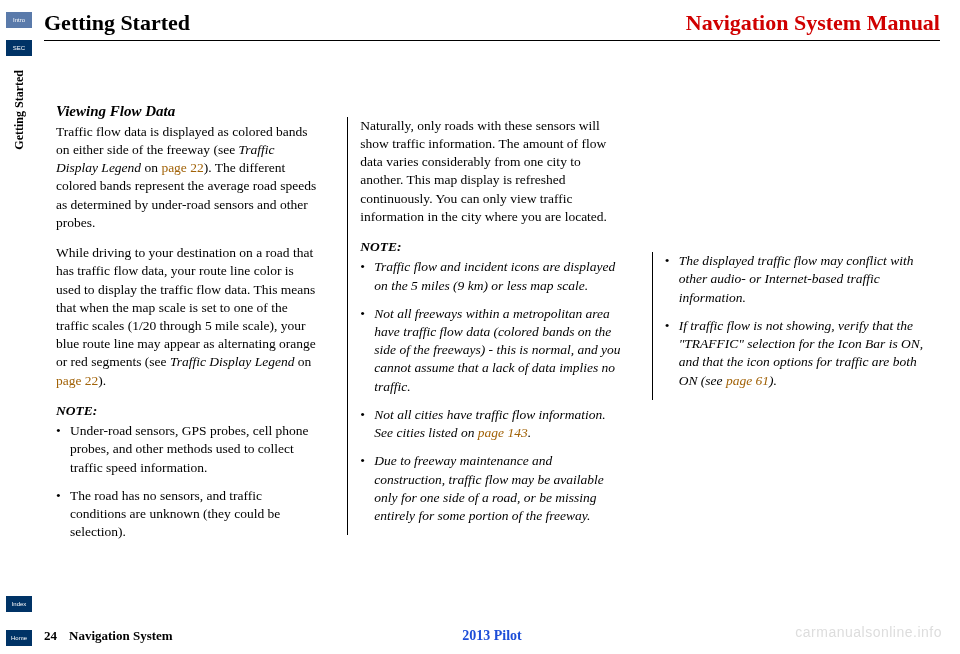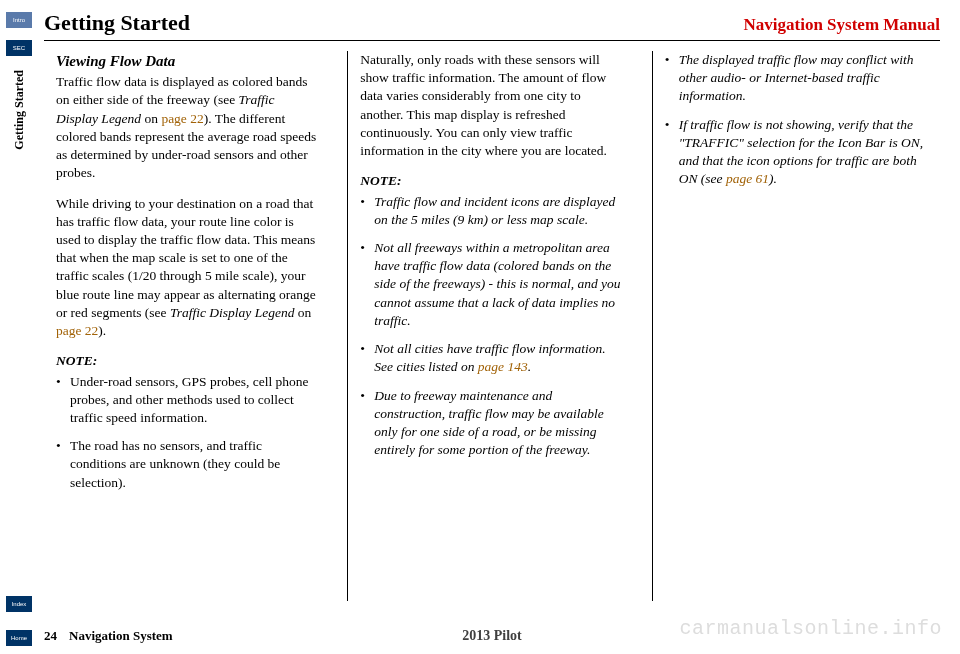--- a/index.html
+++ b/index.html
@@ -68,28 +68,29 @@
       padding-bottom: 4px;
       border-bottom: 1.5px solid #000;
       margin-bottom: 10px;
     }
     .header-left {
       font-size: 22px;
       font-weight: bold;
       color: #000;
     }
     .header-right {
-      font-size: 17px;
+      font-size: 22px;
       font-weight: bold;
       color: #d00000;
     }
     .columns {
       display: flex;
       gap: 16px;
       height: 550px;
+      align-items: center;
     }
     .col {
       flex: 1;
       padding: 0 12px;
       font-size: 13.5px;
       line-height: 1.35;
       color: #000;
     }
     .col + .col {
       border-left: 1px solid #000;
@@ -124,30 +125,30 @@
       display: flex;
       align-items: center;
       font-size: 13px;
     }
     .footer-pagenum { font-weight: bold; margin-right: 12px; }
     .footer-title { font-weight: bold; }
     .footer-model {
       position: absolute;
       left: 50%;
       transform: translateX(-50%);
-      color: #404040;
+      color: #1d4ed8;
       font-weight: bold;
       font-size: 14px;
     }
     .watermark {
       position: absolute;
       right: 18px;
       bottom: 14px;
-      font-family: Liberation Mono, monospace;
-      font-size: 20px;
+      font-family: Liberation Sans, sans-serif;
+      font-size: 14px;
       color: #ddd;
       letter-spacing: 0.5px;
       margin-top: 8px;
     }
   </style>
 </head>
 <body>
 
 <div class="sidebar">
   <div class="sidebar-btn light">Intro</div>

